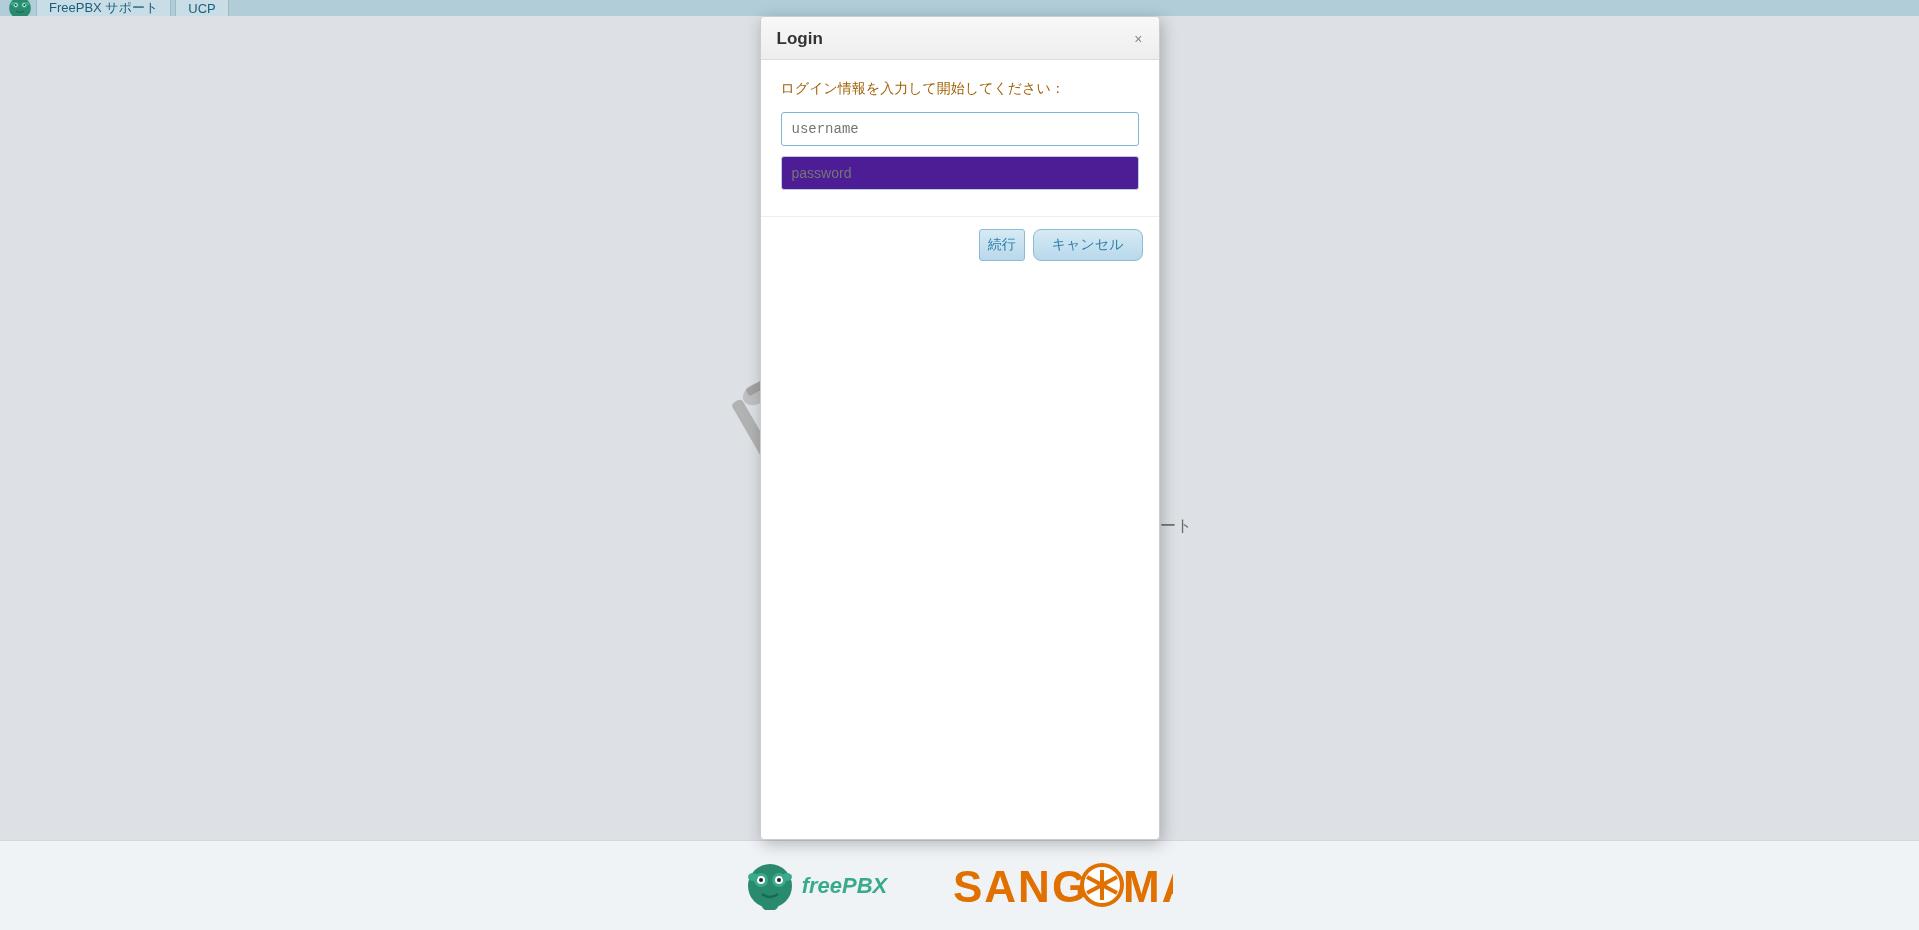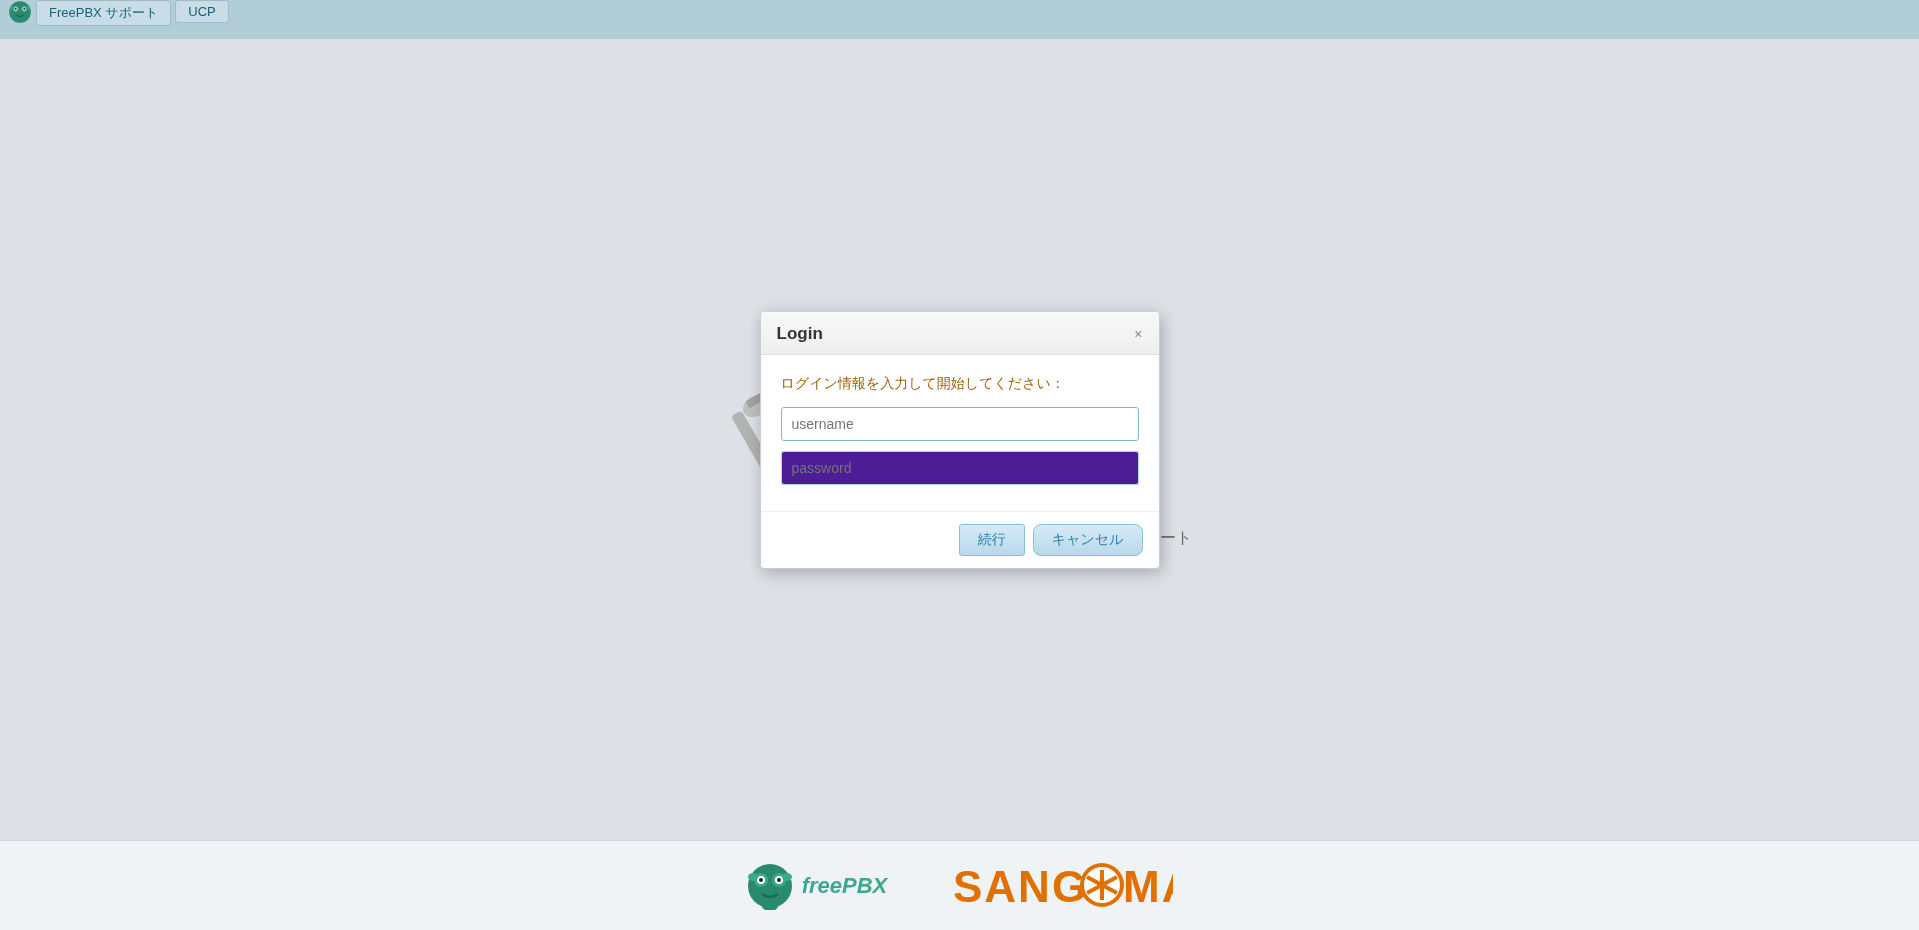--- a/index.html
+++ b/index.html
@@ -9,23 +9,23 @@
       width: 1919px;
       height: 930px;
       overflow: hidden;
       display: flex;
       flex-direction: column;
     }
 
     
     .navbar {
       background: #b0cdd8;
-      height: 39px;
-      display: flex;
-      align-items: flex-start;
+      height: 16px;
+      display: flex;
+      align-items: center;
       padding: 0 8px;
       gap: 4px;
       flex-shrink: 0;
     }
     .nav-btn {
       background: #c8dde6;
       border: 1px solid #a0bbc8;
       border-radius: 3px;
       padding: 3px 12px;
       font-size: 13px;
@@ -42,21 +42,20 @@
       justify-content: center;
       position: relative;
       background: #dde1e5;
     }
 
     
     .dialog-overlay {
       position: absolute;
       top: 0; left: 0; right: 0; bottom: 0;
       display: flex;
-      align-items: center;
       justify-content: center;
     }
 
     .dialog {
       background: white;
       border: 1px solid #ccc;
       border-radius: 4px;
       box-shadow: 2px 4px 16px rgba(0,0,0,0.25);
       width: 400px;
       padding: 0;
@@ -111,21 +110,21 @@
       display: flex;
       justify-content: flex-end;
       gap: 8px;
       border-top: 1px solid #eee;
     }
 
     .btn-continue {
       background: linear-gradient(to bottom, #d6eaf4, #b8d8ec);
       border: 1px solid #8bbdd4;
       color: #2a7fa8;
-      padding: 6px 18px;
+      padding: 6px 8px;
       border-radius: 3px;
       font-size: 14px;
       cursor: pointer;
     }
 
     .btn-cancel {
       background: linear-gradient(to bottom, #d6eaf4, #b8d8ec);
       border: 1px solid #8bbdd4;
       color: #2a7fa8;
       padding: 6px 18px;
@@ -174,20 +173,21 @@
       top: 50%;
       left: 50%;
       transform: translate(-50%, -60%);
       opacity: 0.85;
     }
 
     
     .username-field {
       border-color: #7db8d0 !important;
       background: white !important;
+      font-family: Liberation Mono, monospace;
     }
   </style>
 </head>
 <body>
 
 <nav class="navbar">
 
   <svg class="frog-logo" viewBox="0 0 40 40" xmlns="http://www.w3.org/2000/svg">
     <circle cx="20" cy="20" r="18" fill="#2a8a6e"></circle>
     <ellipse cx="13" cy="15" rx="5" ry="5" fill="#3aaa8e"></ellipse>

